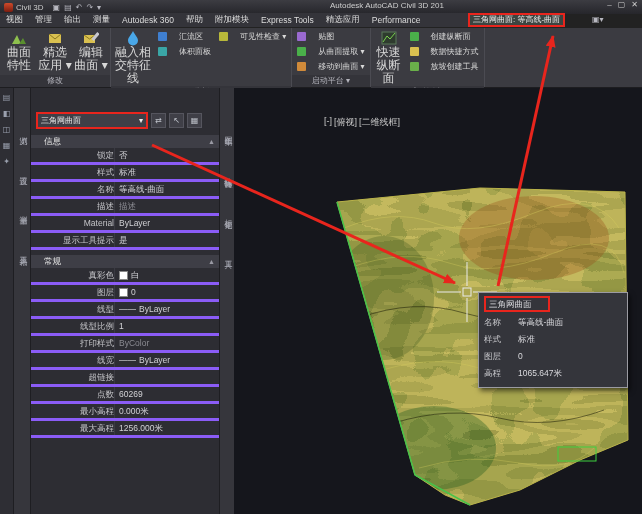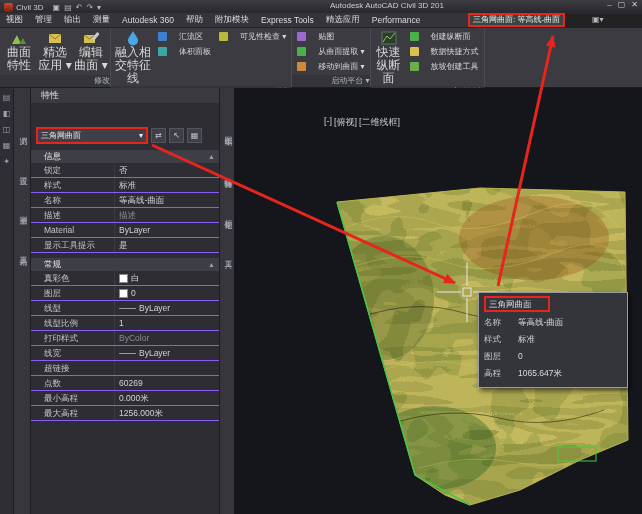--- a/index.html
+++ b/index.html
@@ -19,21 +19,21 @@
     display:flex;align-items:center;font-size:8.5px;color:#dcdcdc;border-bottom:1px solid #222;box-sizing:border-box;}
   .menu-item{padding:0 6px;white-space:nowrap;}
   .ctx-tab{position:absolute;left:468px;top:0px;height:10px;line-height:10px;padding:0 3px;
     font-size:8px;color:#f0f0f0;background:#3c4440;border:2px solid #e8251d;white-space:nowrap;}
   .menubar-gear{position:absolute;left:592px;top:2px;font-size:8px;color:#b8b8c0;}
   
   .ribbon{position:absolute;left:0;top:28px;width:642px;height:60px;background:#3b3b41;
     display:flex;border-bottom:1px solid #1d1d20;box-sizing:border-box;}
   .panel{display:flex;flex-direction:column;border-right:1px solid #4b4b52;height:59px;}
   .pbody{flex:1;display:flex;align-items:flex-start;padding:1px 2px 0 2px;gap:2px;}
-  .plabel{height:12px;line-height:12px;text-align:right;font-size:8px;color:#b5b5bd;background:#34343a;white-space:nowrap;}
+  .plabel{height:12px;line-height:12px;text-align:center;font-size:8px;color:#b5b5bd;background:#34343a;white-space:nowrap;}
   .bigbtn{width:34px;display:flex;flex-direction:column;align-items:center;text-align:center;
     font-size:12px;line-height:1.1;color:#d8d8d8;padding-top:1px;cursor:default;}
   .bigbtn svg{flex:0 0 auto;}
   .smallcol{display:flex;flex-direction:column;}
   .smallbtn{height:15px;display:flex;align-items:center;gap:12px;font-size:8px;color:#d8d8d8;padding:0 3px;white-space:nowrap;}
   .ic10{width:9px;height:9px;border-radius:1px;flex:0 0 auto;display:inline-block;}
   
   .left-rail{position:absolute;left:0;top:88px;width:14px;height:426px;background:#2e2e34;
     border-right:1px solid #1e1e22;display:flex;flex-direction:column;align-items:center;padding-top:5px;gap:7px;box-sizing:border-box;}
   .rail-ic{font-size:8px;color:#9aa0ae;}
@@ -47,21 +47,21 @@
     font-size:8.5px;box-sizing:border-box;}
   .props-header{height:15px;line-height:15px;background:#3a3a41;color:#e2e2e2;padding-left:10px;font-size:9px;}
   .selector-row{display:flex;align-items:center;gap:3px;margin:24px 4px 6px 5px;}
   .selector{width:102px;height:13px;background:#3f3f47;border:2px solid #e8251d;color:#ececec;
     font-size:8px;display:flex;align-items:center;justify-content:space-between;padding:0 3px;}
   .sel-tool{width:13px;height:13px;background:#3f3f47;border:1px solid #55555e;color:#c0c4cc;
     font-size:8px;display:flex;align-items:center;justify-content:center;}
   .section-h{height:13px;line-height:13px;background:#3e3e46;color:#e4e4e4;padding-left:13px;
     font-size:8.5px;margin-top:5px;position:relative;}
   .section-h .chev{position:absolute;right:4px;top:0;color:#9a9aa4;font-size:7px;}
-  .prow{display:flex;height:14px;line-height:14px;border-bottom:1px solid #8b5cf6;}
+  .prow{display:flex;height:14px;line-height:14px;border-bottom:3px solid #8b5cf6;text-align:right;}
   .prow .k{width:70px;padding-left:13px;color:#c4c4c8;white-space:nowrap;overflow:hidden;flex:0 0 auto;}
   .prow .v{flex:1;color:#d2d2d6;border-left:1px solid #3a3a42;padding-left:4px;white-space:nowrap;
     overflow:hidden;display:flex;align-items:center;gap:3px;}
   .dim{color:#8b8b92 !important;}
   .swatch{width:7px;height:7px;background:#fff;border:1px solid #888;display:inline-block;flex:0 0 auto;}
   
   .drawing{position:absolute;left:234px;top:88px;width:408px;height:426px;background:#15161c;overflow:hidden;}
   .vp-controls{position:absolute;left:90px;top:28px;font-size:9px;color:#cacaca;display:flex;gap:2px;}
   
   .tooltip{position:absolute;left:478px;top:292px;width:150px;background:#34353b;
@@ -226,21 +226,20 @@
 </div>
 
 <div class="left-tabs">
   <span class="vtab">浏览</span>
   <span class="vtab">设置</span>
   <span class="vtab">测量</span>
   <span class="vtab">工具箱</span>
 </div>
 
 <div class="props">
-  <div class="props-header">特性</div>
 
   <div class="selector-row">
     <div class="selector">
       <span>三角网曲面</span>
       <span>▾</span>
     </div>
     <span class="sel-tool">⇄</span>
     <span class="sel-tool">↖</span>
     <span class="sel-tool">▦</span>
   </div>

